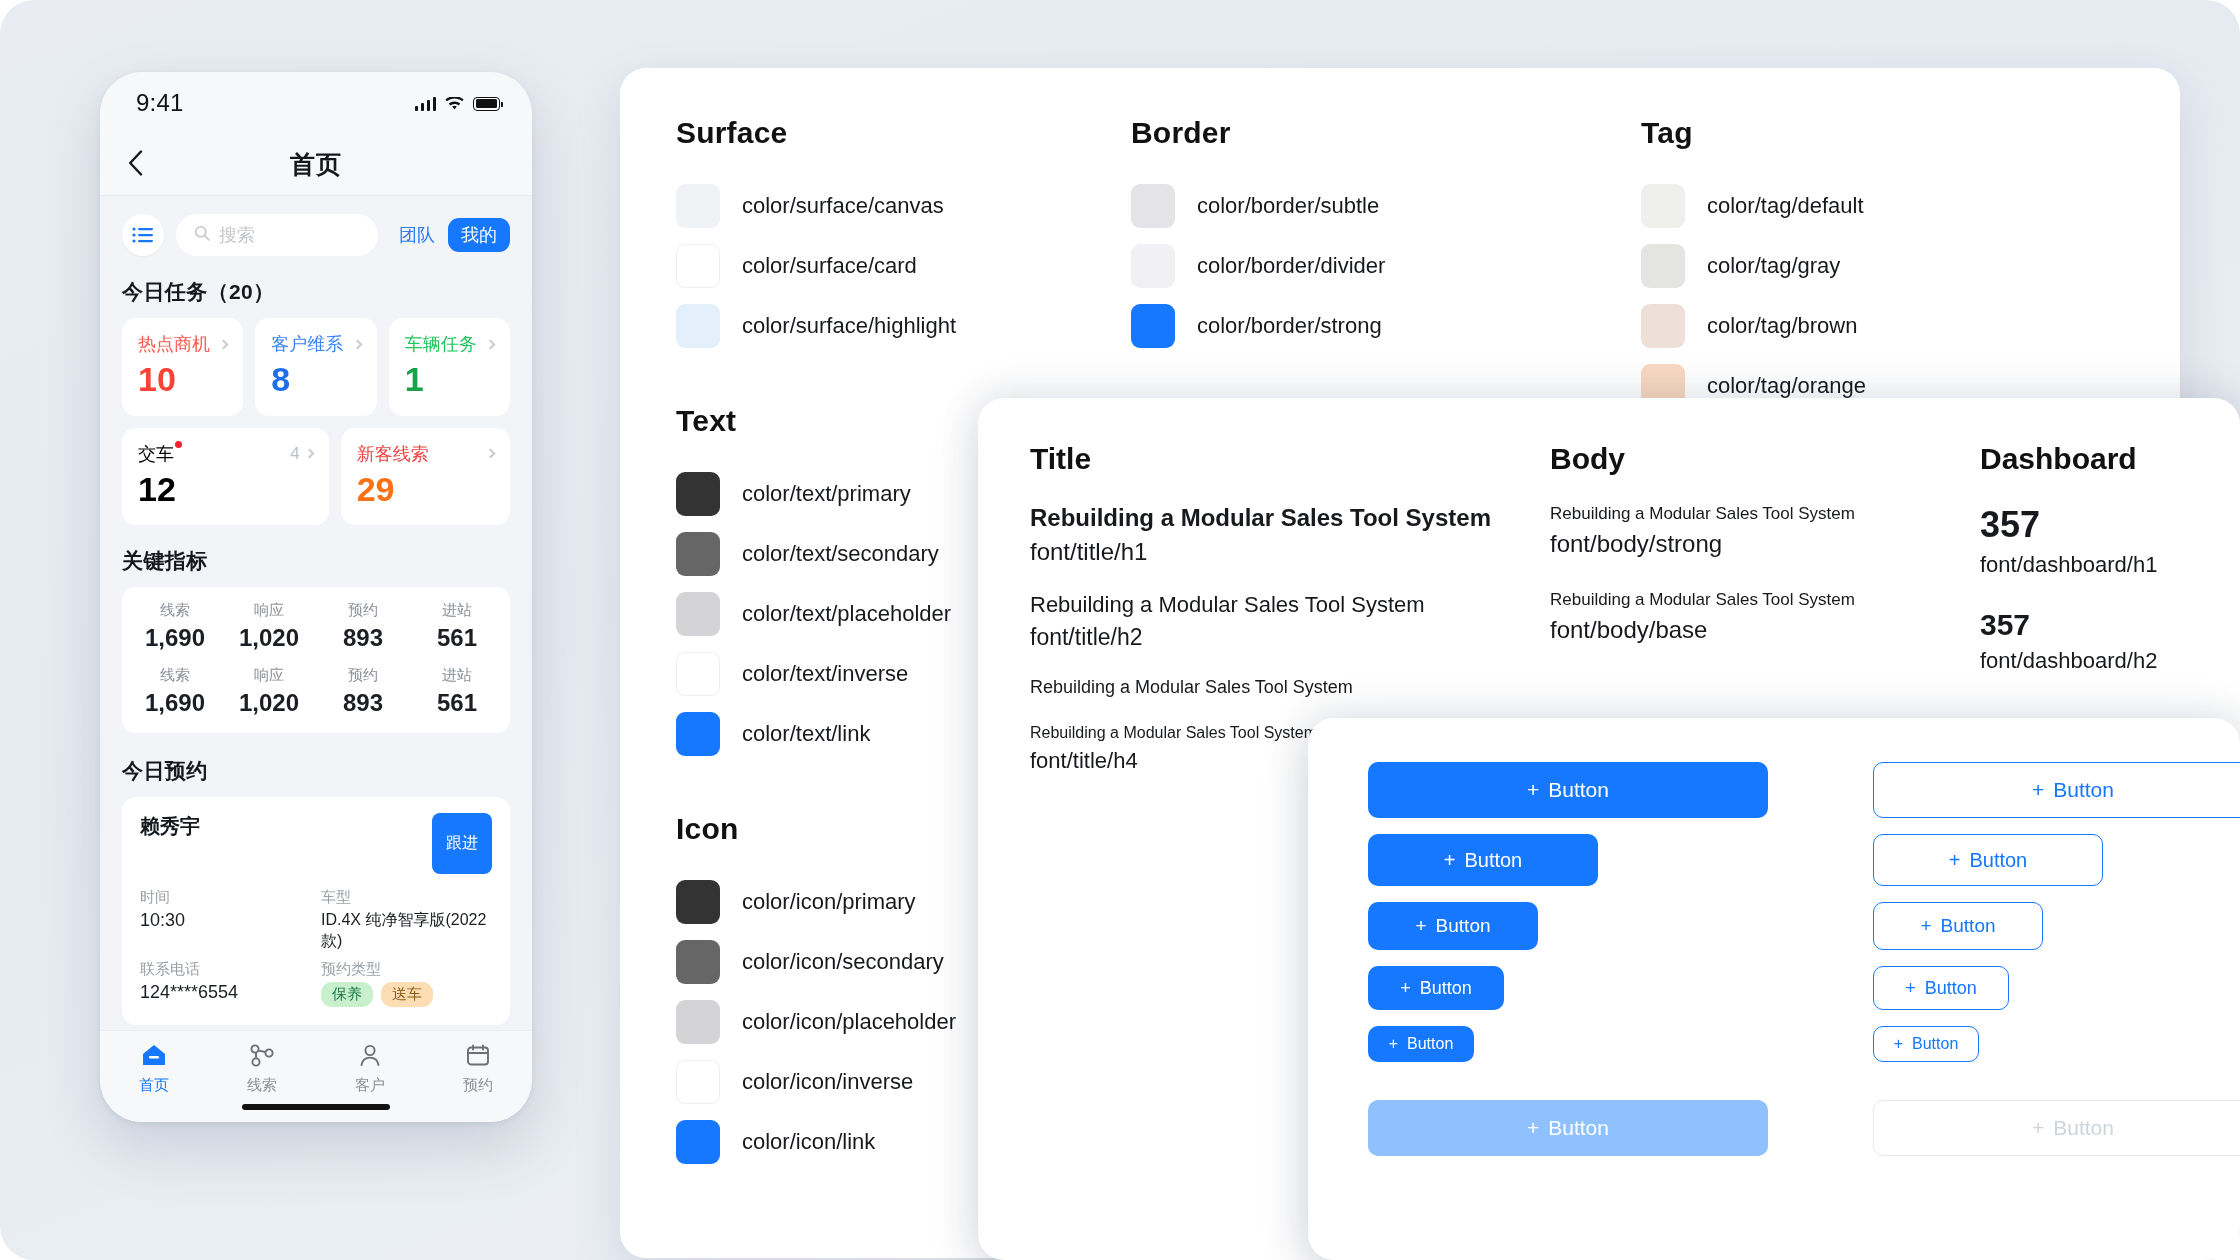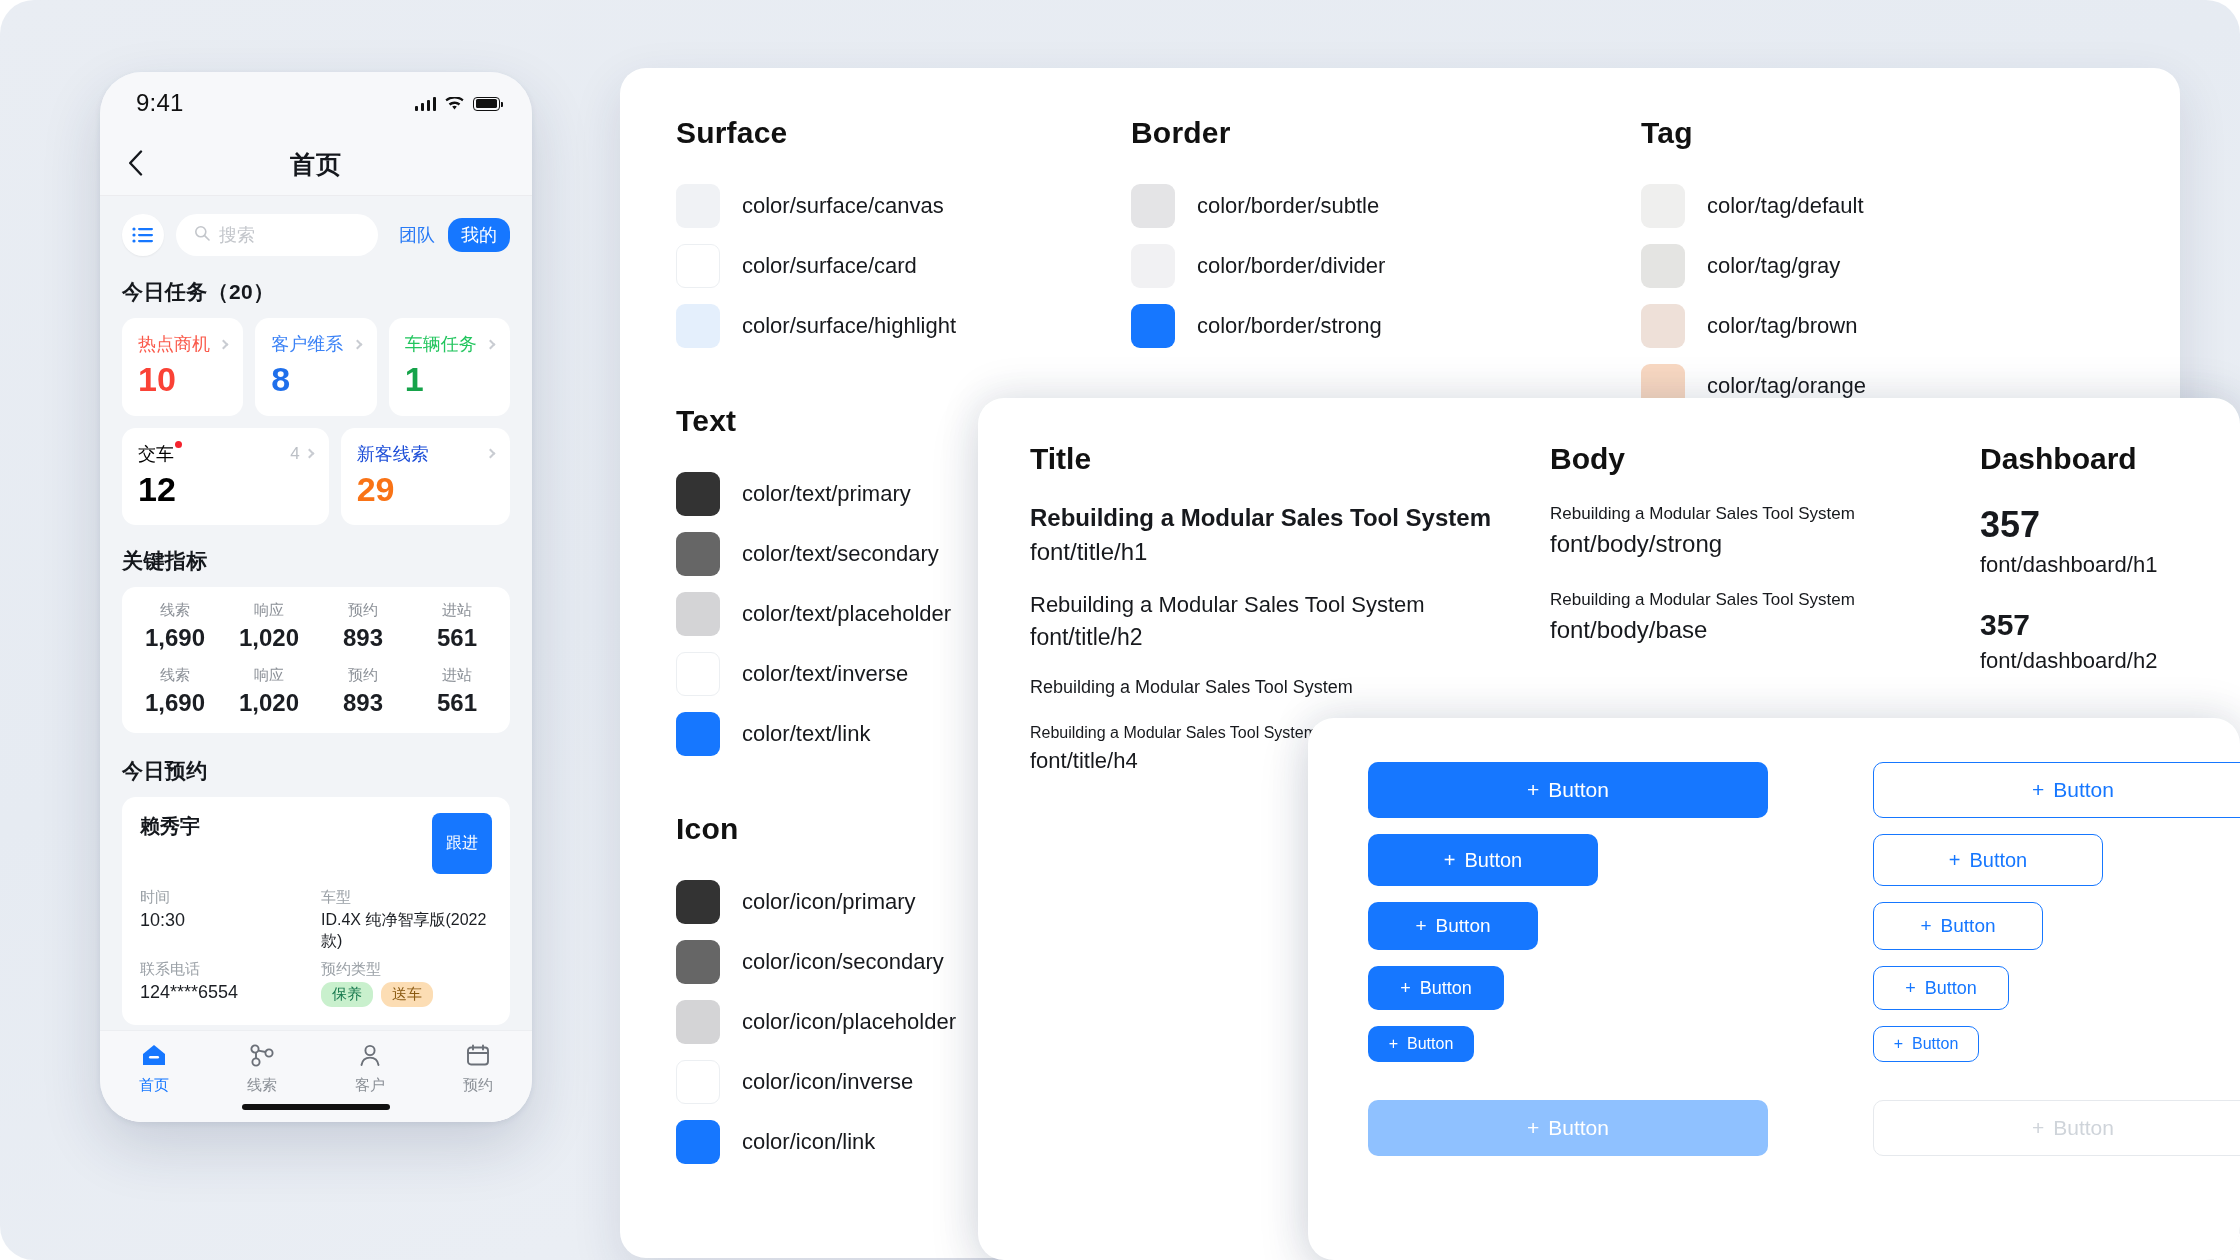--- a/index.html
+++ b/index.html
@@ -58,21 +58,21 @@
     display:flex;align-items:center;justify-content:center;flex:0 0 auto;
     box-shadow:0 1px 2px rgba(0,0,0,.05);
   }
   .searchbox {
     flex:1; height:42px; background:#fff; border-radius:21px;
     display:flex; align-items:center; gap:9px; padding:0 18px;
   }
   .searchbox .ph { font-size:18px; color:#c3c6cb; }
   .segment { display:flex; align-items:center; gap:4px; flex:0 0 auto; }
   .segment .seg { font-size:18px; color:#2a7bf6; padding:5px 9px; border-radius:14px; }
-  .segment .seg.active { background:#1677ff; color:#fff; font-weight:500; padding:5px 13px; }
+  .segment .seg.active { background:#1677ff; color:#fff; font-weight:500; padding:5px 13px;border-radius:11px; }
 
   .sec-title { font-size:21px; font-weight:700; color:#15181d; padding: 8px 22px 12px; letter-spacing:.4px;}
 
   .grid2 { display:grid; grid-template-columns:1fr 1fr; gap:12px; padding:0 22px; }
   .tcard { background:#fff; border-radius:14px; padding:14px 16px 18px; }
   .tcard .top { display:flex; align-items:center; justify-content:space-between; }
   .tcard .lbl { font-size:18px; font-weight:500; }
   .tcard .right { display:flex; align-items:center; gap:6px; color:#bcc0c6; font-size:17px;}
   .tcard .num { font-size:34px; font-weight:700; margin-top:6px; line-height:1.05; }
   .dot-red { display:inline-block; width:7px;height:7px;border-radius:50%;background:#f5222d; vertical-align:top; margin-left:1px; margin-top:-1px;}
@@ -262,21 +262,21 @@
           <span class="lbl"><span>交车</span><span class="dot-red"></span></span>
           <span class="right">
               <span>4</span>
               <i class="chev"></i>
             </span>
         </div>
         <div class="num">12</div>
       </div>
       <div class="tcard">
         <div class="top">
-            <span class="lbl" style="color:#1d4ed8">新客线索</span>
+            <span class="lbl" style="color:#ef4444">新客线索</span>
             <span class="right">
               <i class="chev"></i>
             </span>
           </div>
         <div class="num" style="color:#f97316">29</div>
       </div>
     </div>
 
     <div class="sec-title" style="padding-top:22px;">关键指标</div>
     <div class="kpi-card">

